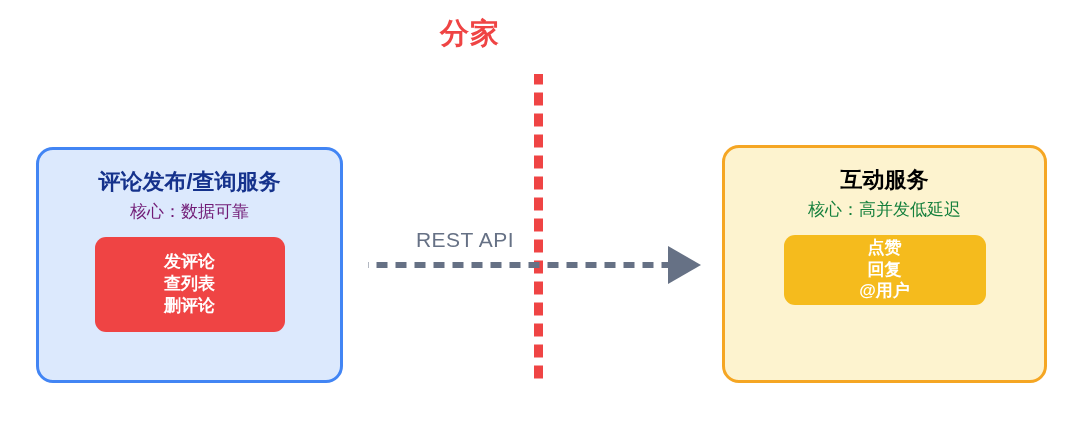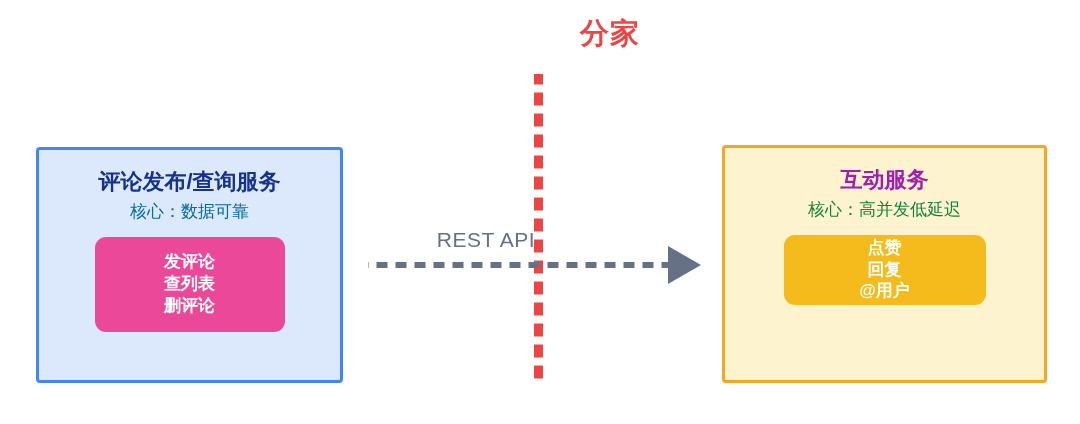--- a/index.html
+++ b/index.html
@@ -18,21 +18,21 @@
     width: 1080px;
     height: 424px;
   }
 
   
   .split-title {
     position: absolute;
     left: 440px;
     top: 16px;
     width: 200px;
-    text-align: right;
+    text-align: left;
     font-size: 29px;
     font-weight: bold;
     color: #ef4444;
     letter-spacing: 1px;
     line-height: 1.2;
   }
 
   
   .divider {
     position: absolute;
@@ -43,21 +43,21 @@
     background-image: linear-gradient(to bottom, #ef4444 62%, rgba(255,255,255,0) 0%);
     background-position: left;
     background-size: 9px 21px;
     background-repeat: repeat-y;
   }
 
   
   .card {
     position: absolute;
     box-sizing: border-box;
-    border-radius: 4px;
+    border-radius: 17px;
     border-style: solid;
     border-width: 3px;
     display: flex;
     flex-direction: column;
     align-items: center;
   }
   .card-left {
     left: 36px;
     top: 147px;
     width: 307px;
@@ -75,49 +75,49 @@
   }
 
   .card-title {
     margin-top: 18px;
     font-size: 22px;
     font-weight: bold;
     line-height: 1.25;
     text-align: center;
   }
   .card-left .card-title { color: #15328c; }
-  .card-right .card-title { color: #a21caf; }
+  .card-right .card-title { color: #000000; }
 
   .card-sub {
     margin-top: 5px;
     font-size: 17px;
     line-height: 1.3;
     text-align: center;
   }
-  .card-left .card-sub { color: #0369a1; }
+  .card-left .card-sub { color: #701a75; }
   .card-right .card-sub { color: #15803d; }
 
   
   .chip {
     margin-top: 14px;
     border-radius: 11px;
     display: flex;
     flex-direction: column;
     align-items: center;
     justify-content: center;
     color: #ffffff;
     font-size: 17px;
     font-weight: bold;
     line-height: 1.28;
     text-align: center;
   }
   .chip-left {
     width: 190px;
     height: 95px;
-    background: #ec4899;
+    background: #ef4444;
   }
   .chip-right {
     width: 202px;
     height: 70px;
     background: #f5bb1d;
   }
   .chip span { display: block; }
 
   
   .arrow-line {
@@ -139,21 +139,21 @@
     height: 0;
     border-top: 19px solid transparent;
     border-bottom: 19px solid transparent;
     border-left: 33px solid #667185;
   }
   .arrow-label {
     position: absolute;
     left: 395px;
     top: 228px;
     width: 140px;
-    text-align: right;
+    text-align: center;
     font-size: 21px;
     color: #667185;
     letter-spacing: 0.5px;
     white-space: nowrap;
   }
 </style>
 </head>
 <body>
 
 <div id="canvas">

